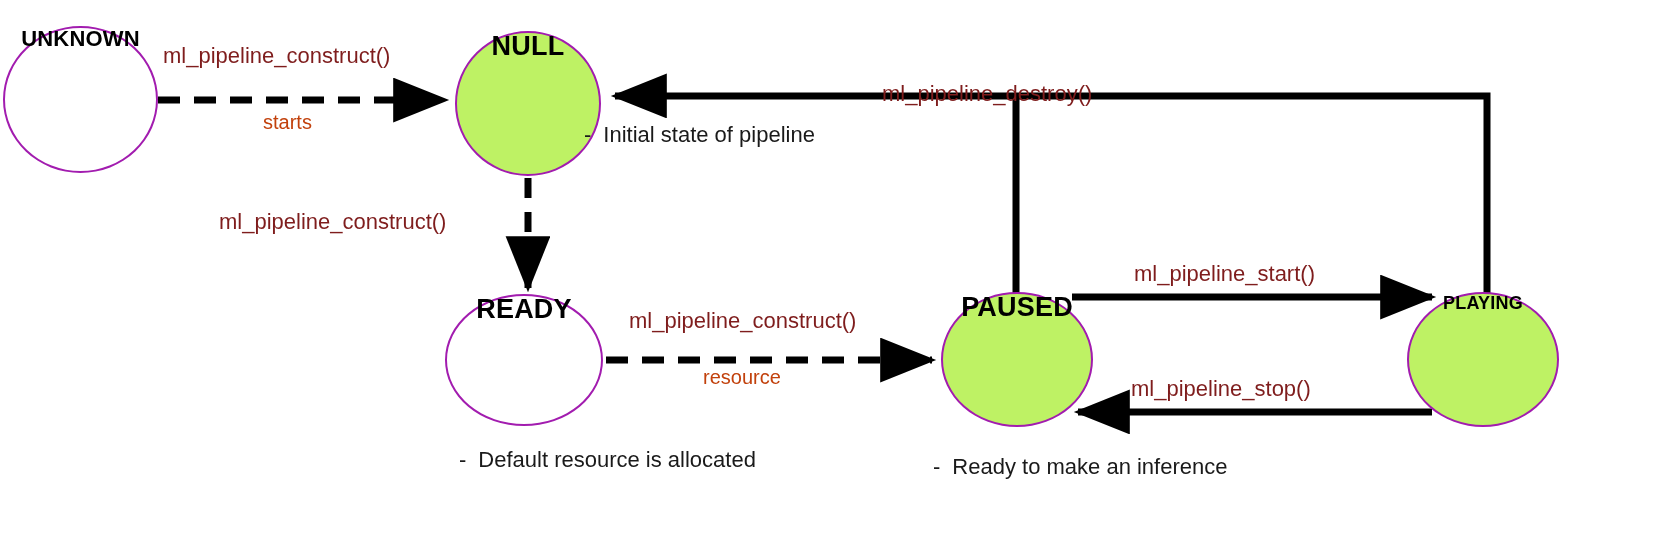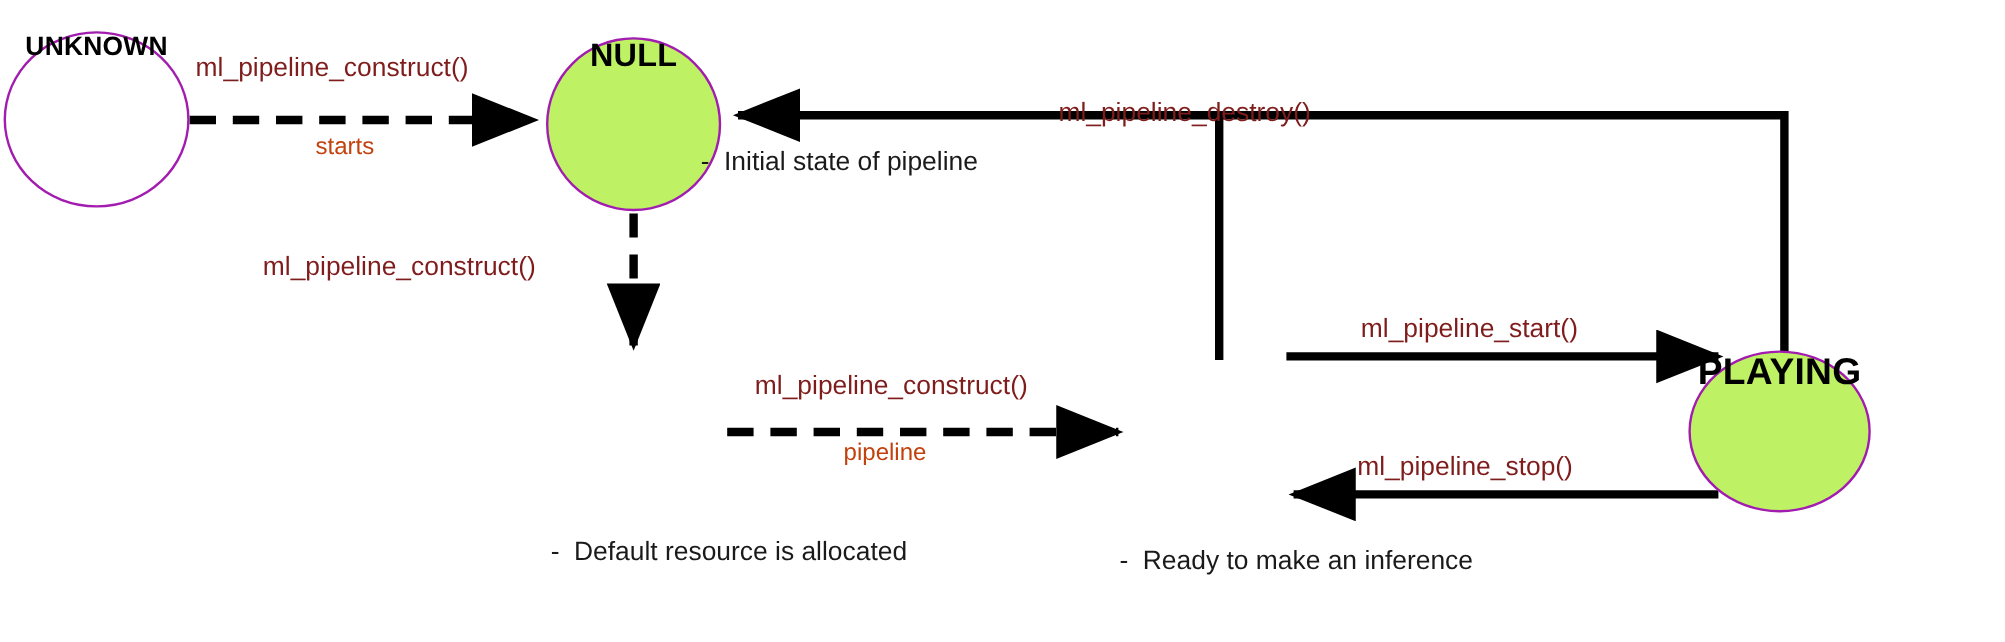--- a/index.html
+++ b/index.html
@@ -59,21 +59,21 @@
     left: 445px; top: 294px; width: 158px; height: 132px;
   }
   #node-ready .node-label { font-size: 27px; }
   #node-paused {
     left: 941px; top: 292px; width: 152px; height: 135px;
   }
   #node-paused .node-label { font-size: 27px; }
   #node-playing {
     left: 1407px; top: 292px; width: 152px; height: 135px;
   }
-  #node-playing .node-label { font-size: 31px; }
+  #node-playing .node-label { font-size: 18px; }
 
   .edge-label {
     position: absolute;
     font-weight: normal;
     font-size: 22px;
     color: #7f1d1d;
     white-space: nowrap;
   }
   .edge-sublabel {
     position: absolute;
@@ -146,33 +146,39 @@
   </svg>
 
   <div class="node hollow" id="node-unknown">
     <span class="node-label">UNKNOWN</span>
   </div>
 
   <div class="node filled" id="node-null">
     <span class="node-label">NULL</span>
   </div>
 
+  <div class="node hollow" id="node-ready">
+    <span class="node-label">READY</span>
+  </div>
 
+  <div class="node filled" id="node-paused">
+    <span class="node-label">PAUSED</span>
+  </div>
 
   <div class="node filled" id="node-playing">
     <span class="node-label">PLAYING</span>
   </div>
 
   <div class="edge-label" id="lbl-construct-1">ml_pipeline_construct()</div>
   <div class="edge-sublabel" id="sub-starts">starts</div>
 
   <div class="edge-label" id="lbl-construct-2">ml_pipeline_construct()</div>
 
   <div class="edge-label" id="lbl-construct-3">ml_pipeline_construct()</div>
-  <div class="edge-sublabel" id="sub-completes">pipeline</div>
+  <div class="edge-sublabel" id="sub-completes">resource</div>
 
   <div class="edge-label" id="lbl-destroy">ml_pipeline_destroy()</div>
 
   <div class="edge-label" id="lbl-start">ml_pipeline_start()</div>
 
   <div class="edge-label" id="lbl-stop">ml_pipeline_stop()</div>
 
   <div class="note" id="note-null">
     <span class="dash">-</span><span>Initial state of pipeline</span>
   </div>

